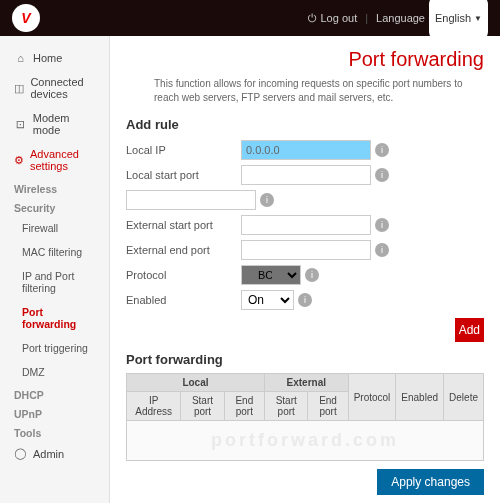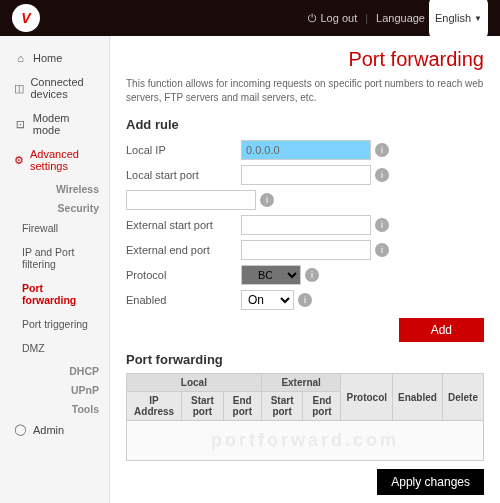--- a/index.html
+++ b/index.html
@@ -98,25 +98,24 @@
       gap: 6px;
     }
     .sidebar-item.active { color: #cc0000; }
     .sidebar-item.sub {
       padding-left: 22px;
       font-size: 10.5px;
       color: #555;
     }
     .sidebar-item.sub.active { color: #cc0000; font-weight: bold; }
     .sidebar-section {
-      padding: 5px 10px 2px 30px;
+      padding: 5px 10px 2px 14px;
       font-size: 10.5px;
       color: #888;
       font-weight: bold;
-      text-align: right;
     }
     .sidebar-icon {
       font-size: 11px;
       color: #666;
       width: 13px;
       text-align: center;
     }
     .sidebar-icon.active { color: #cc0000; }
 
     
@@ -131,20 +130,21 @@
       color: #cc0000;
       font-weight: normal;
       text-align: right;
       margin-bottom: 6px;
     }
     .page-desc {
       font-size: 10px;
       color: #666;
       margin-bottom: 12px;
       line-height: 1.4;
+      margin-left: 28px;
     }
     .section-title {
       font-size: 13px;
       color: #333;
       margin-bottom: 8px;
       font-weight: bold;
     }
 
     
     .form-table { width: 100%; }
@@ -204,21 +204,21 @@
       font-size: 12px;
       padding: 0 2px;
       background: #fff;
       width: 53px;
     }
 
     .add-btn {
       background: #cc0000;
       color: #fff;
       border: none;
-      padding: 5px 32px;
+      padding: 5px 4px;
       font-size: 12px;
       cursor: pointer;
       float: right;
       margin-bottom: 6px;
     }
     .clearfix::after { content: ''; display: block; clear: both; }
 
     
     .pf-section-title {
       font-size: 13px;
@@ -232,39 +232,39 @@
       border-collapse: collapse;
       font-size: 10px;
     }
     .pf-table th, .pf-table td {
       border: 1px solid #ccc;
       padding: 3px 5px;
       text-align: center;
     }
     .pf-table th {
       background: #e8e8e8;
-      font-weight: bold;
+      font-weight: normal;
       color: #444;
     }
     .pf-table .group-header {
       background: #ddd;
       font-weight: bold;
     }
     .pf-table .watermark-row td {
       height: 30px;
       background: #f5f5f5;
       color: #ccc;
       font-size: 16px;
       font-weight: bold;
       letter-spacing: 2px;
       position: relative;
     }
 
     .apply-btn {
-      background: #000000;
+      background: #0369a1;
       color: #fff;
       border: none;
       padding: 6px 14px;
       font-size: 12px;
       cursor: pointer;
       float: right;
       margin-top: 8px;
     }
 
     
@@ -322,20 +322,23 @@
     <div class="sidebar-section">
       <span>Wireless</span>
     </div>
 
     <div class="sidebar-section">
       <span>Security</span>
     </div>
 
     <div class="sidebar-item sub">
       <span>Firewall</span>
+    </div>
+    <div class="sidebar-item sub">
+      <span>MAC filtering</span>
     </div>
     <div class="sidebar-item sub">
       <span>IP and Port filtering</span>
     </div>
     <div class="sidebar-item sub active">
       <span>Port forwarding</span>
     </div>
     <div class="sidebar-item sub">
       <span>Port triggering</span>
     </div>

